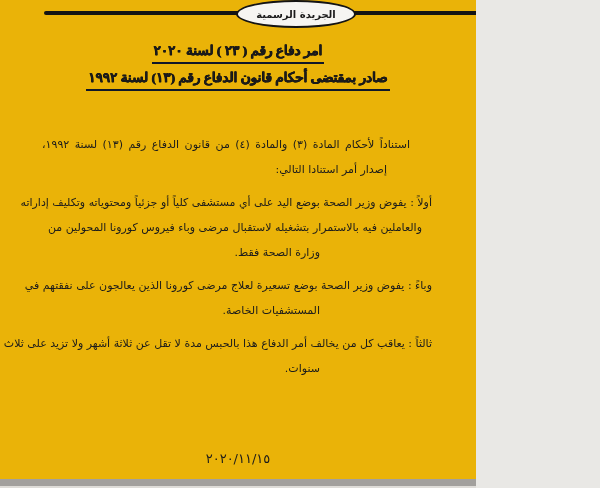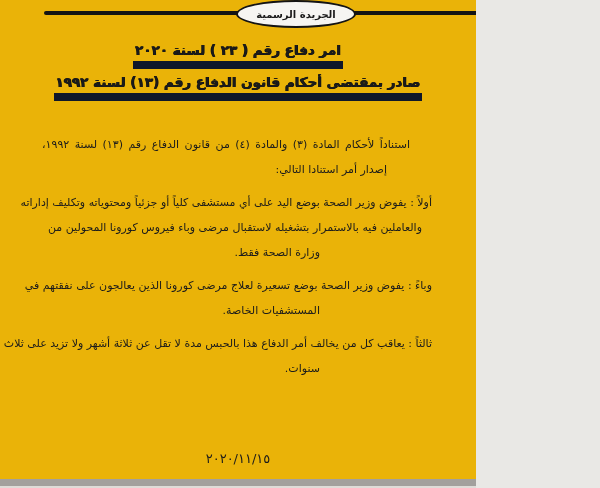--- a/index.html
+++ b/index.html
@@ -28,22 +28,23 @@
   .oval .lbl { font-size:10px; font-weight:bold; direction:rtl; }
 
   
   .titles { position:absolute; top:42px; left:0; right:0; text-align:center; direction:rtl; }
   .title {
     font-size:13.5px; font-weight:800;
     text-shadow:0.4px 0 0 #111, -0.4px 0 0 #111;
   }
   .title .u {
     display:inline-block;
-    border-bottom:8px solid #0f172a;
+    border-bottom:2px solid #0f172a;
     padding:0 2px 3px 2px;
+    font-family:Liberation Serif, serif;
   }
   .title + .title { margin-top:5px; }
 
   
   .body {
     position:absolute; top:132px; right:44px; left:42px;
     direction:rtl; font-size:11px; line-height:25px;
   }
   .para + .para { margin-top:8px; }
   .line { height:25px; white-space:nowrap; overflow:visible; }

